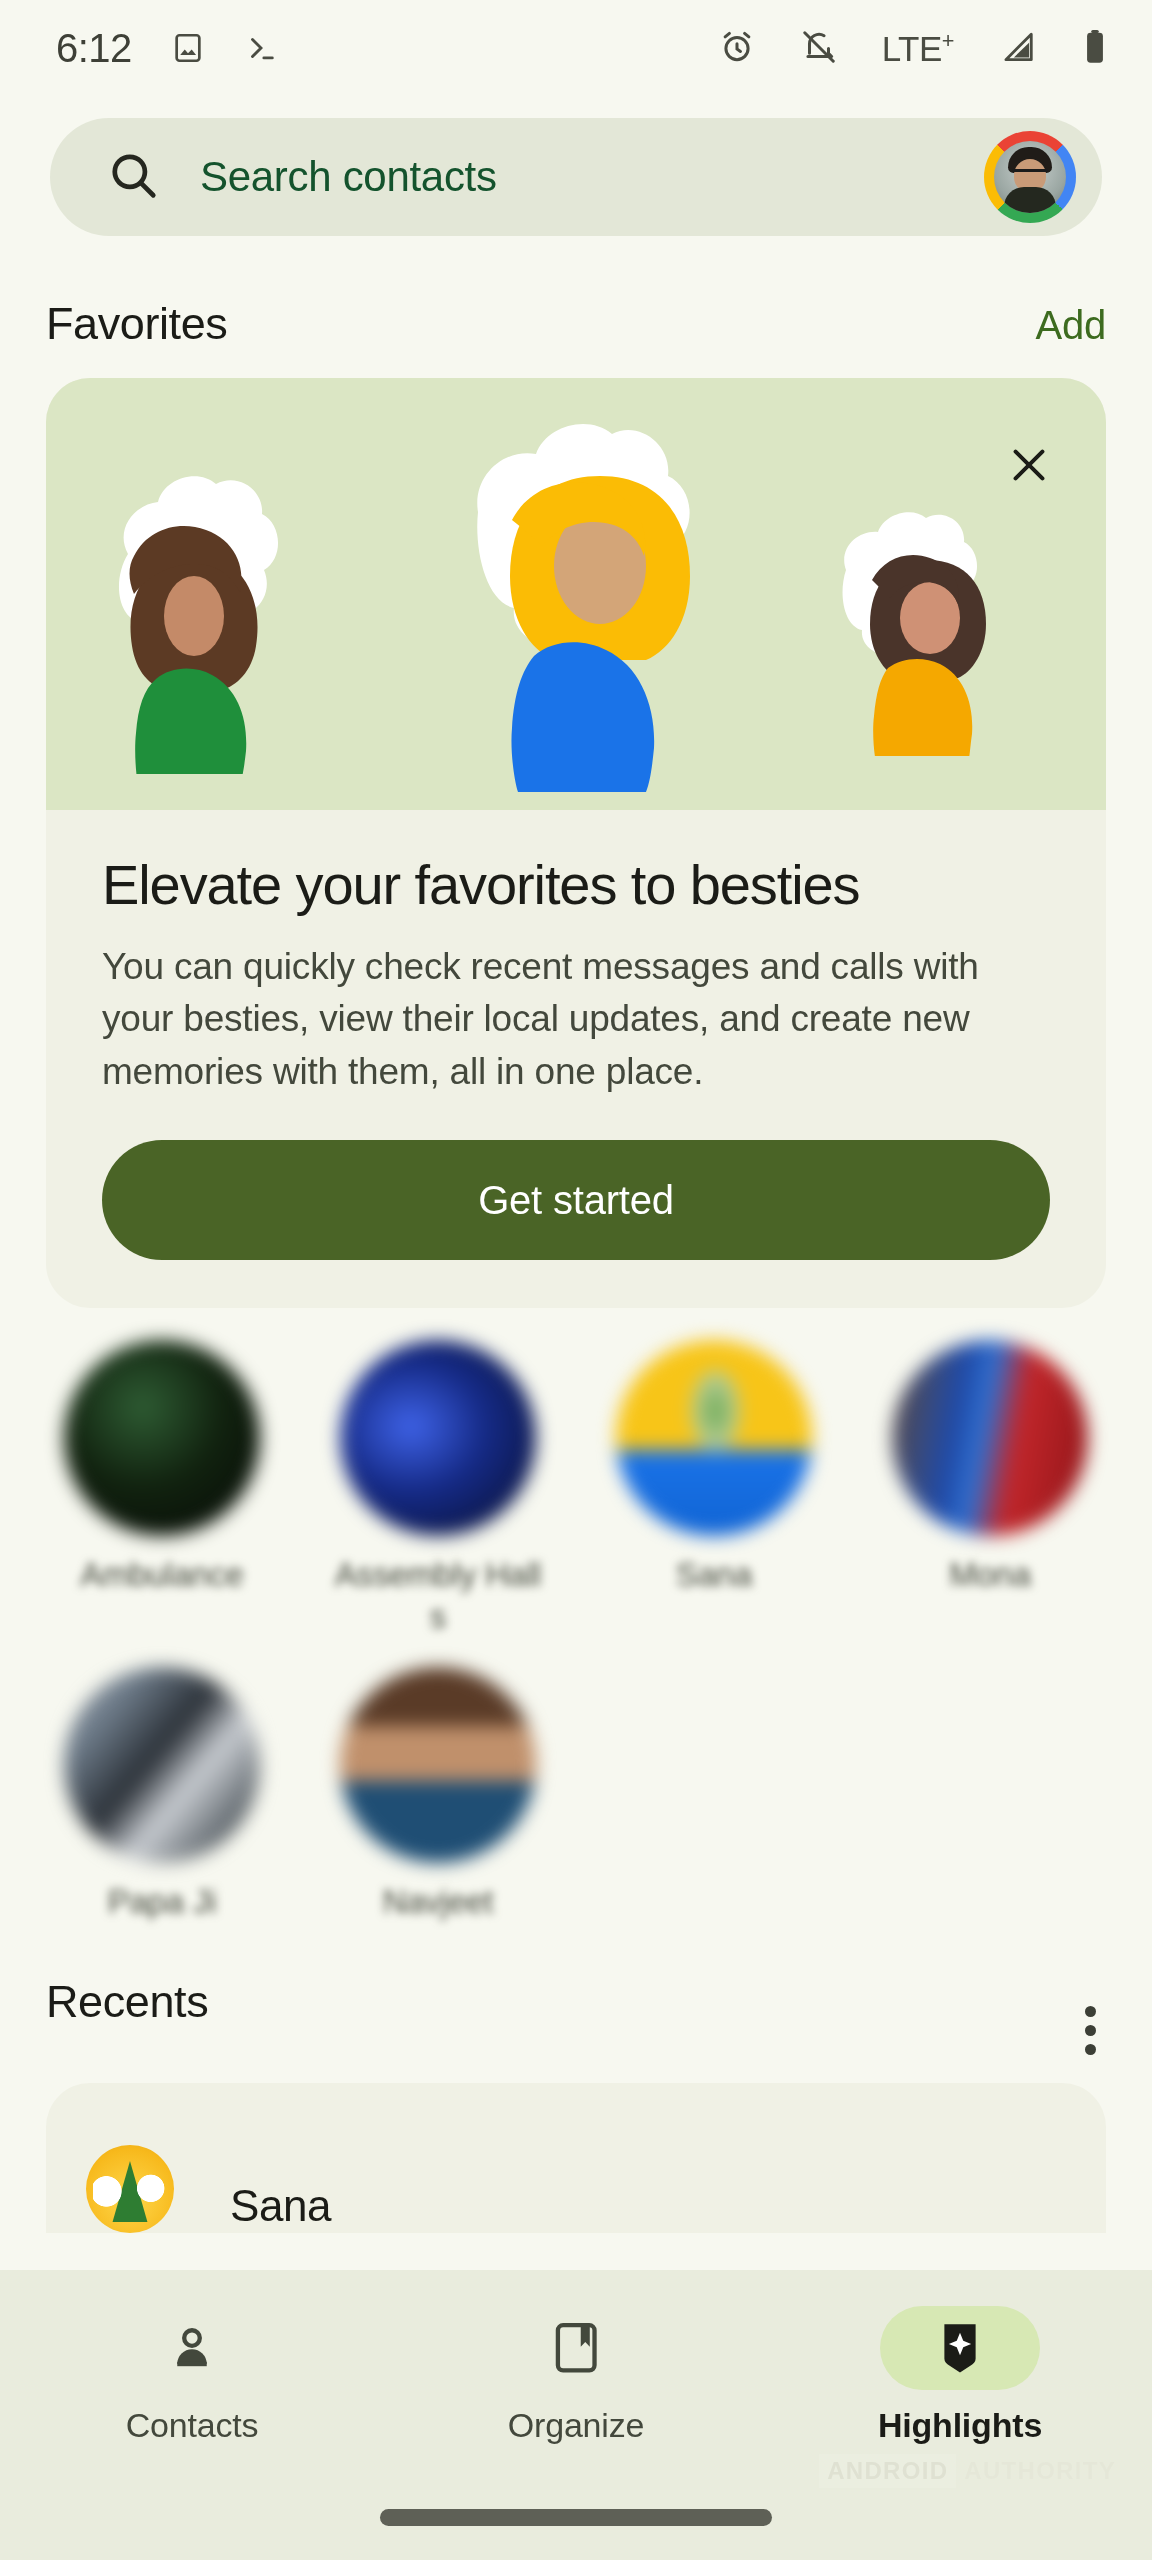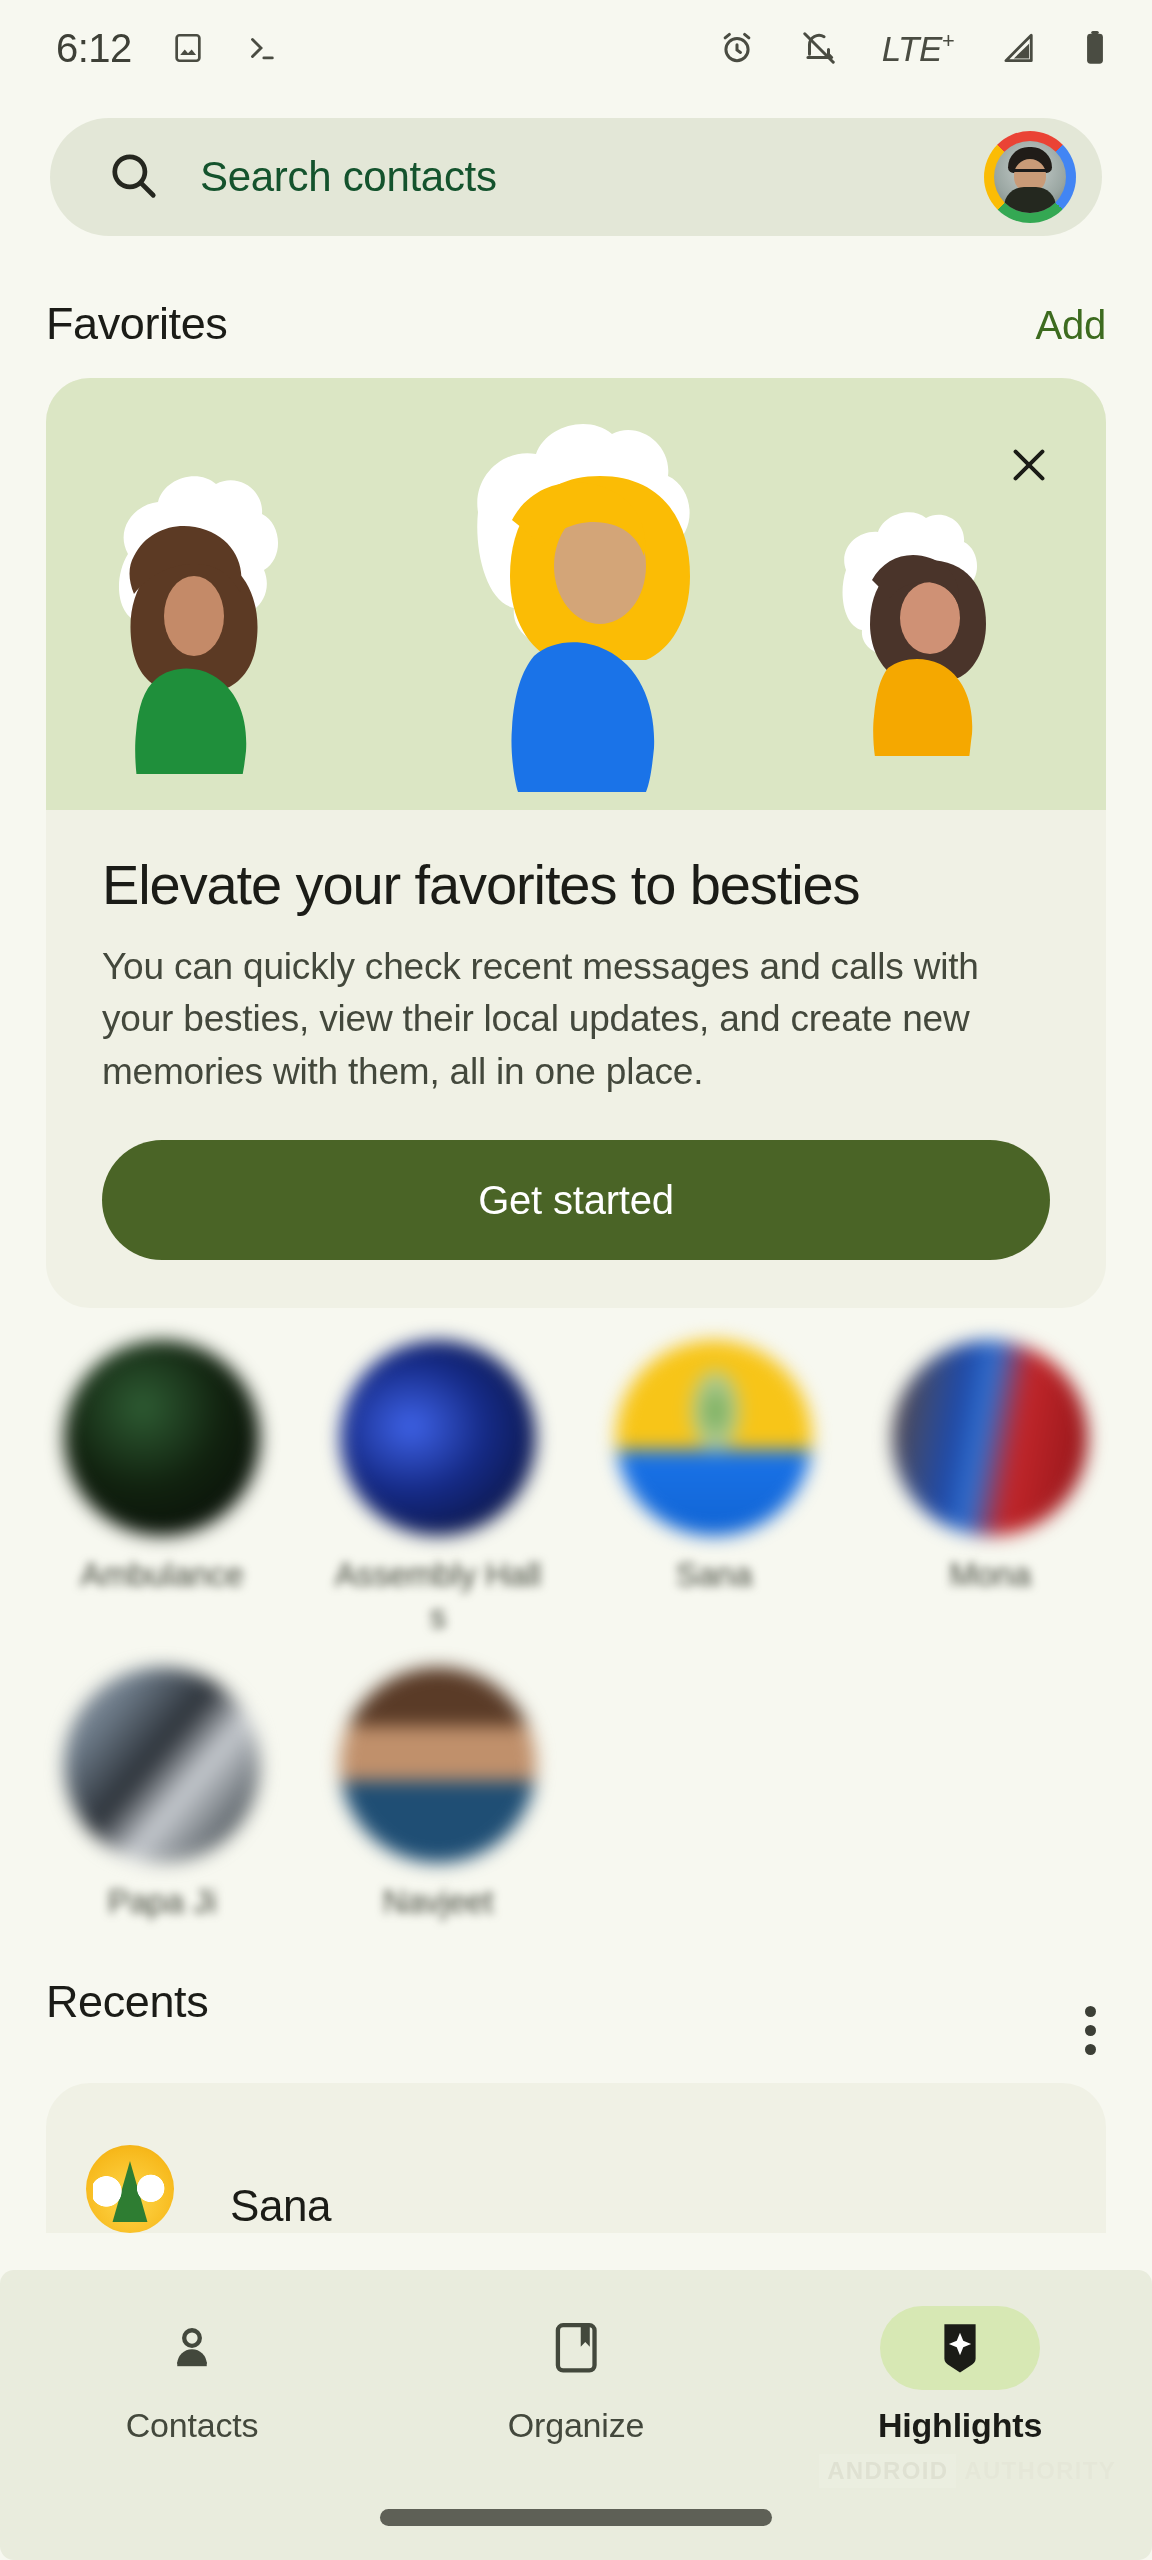--- a/index.html
+++ b/index.html
@@ -15,21 +15,21 @@
   
   .statusbar{
     height:96px;
     display:flex; align-items:center;
     padding:0 42px 0 56px;
     font-size:38px;
     color:#4a4c42;
   }
   .sb-time{ font-size:40px; letter-spacing:-.5px; color:#3e4037; }
   .sb-left{ display:flex; align-items:center; gap:39px; }
-  .sb-right{ margin-left:auto; display:flex; align-items:center; gap:44px;font-style:italic; }
+  .sb-right{ margin-left:auto; display:flex; align-items:flex-start; gap:44px; }
   .sb-right svg, .sb-left svg{ display:block; }
   .sb-lte{ font-size:35px; font-weight:500; color:#4a4c42; letter-spacing:-.5px;}
   .sb-lte sup{ font-size:.62em; vertical-align:super; }
 
   
   .searchbar{
     margin:22px 50px 0 50px;
     height:118px;
     background:#e3e7d7;
     border-radius:62px;
@@ -203,21 +203,20 @@
   }
   .rec-name{ font-size:44px; color:#1b1c17; letter-spacing:-.4px; padding-bottom:2px;}
 
   
   .bottomnav{
     position:absolute; left:0; right:0; bottom:0;
     height:290px;
     background:#e9ecdd;
     display:flex;
     padding-top:36px;
-    border-radius:14px;
   }
   .nav-item{
     flex:1;
     display:flex; flex-direction:column; align-items:center; gap:16px;
   }
   .nav-pill{
     width:160px;height:84px;border-radius:42px;
     display:flex;align-items:center;justify-content:center;
   }
   .nav-pill.active{ background:#d7e8b4; }

